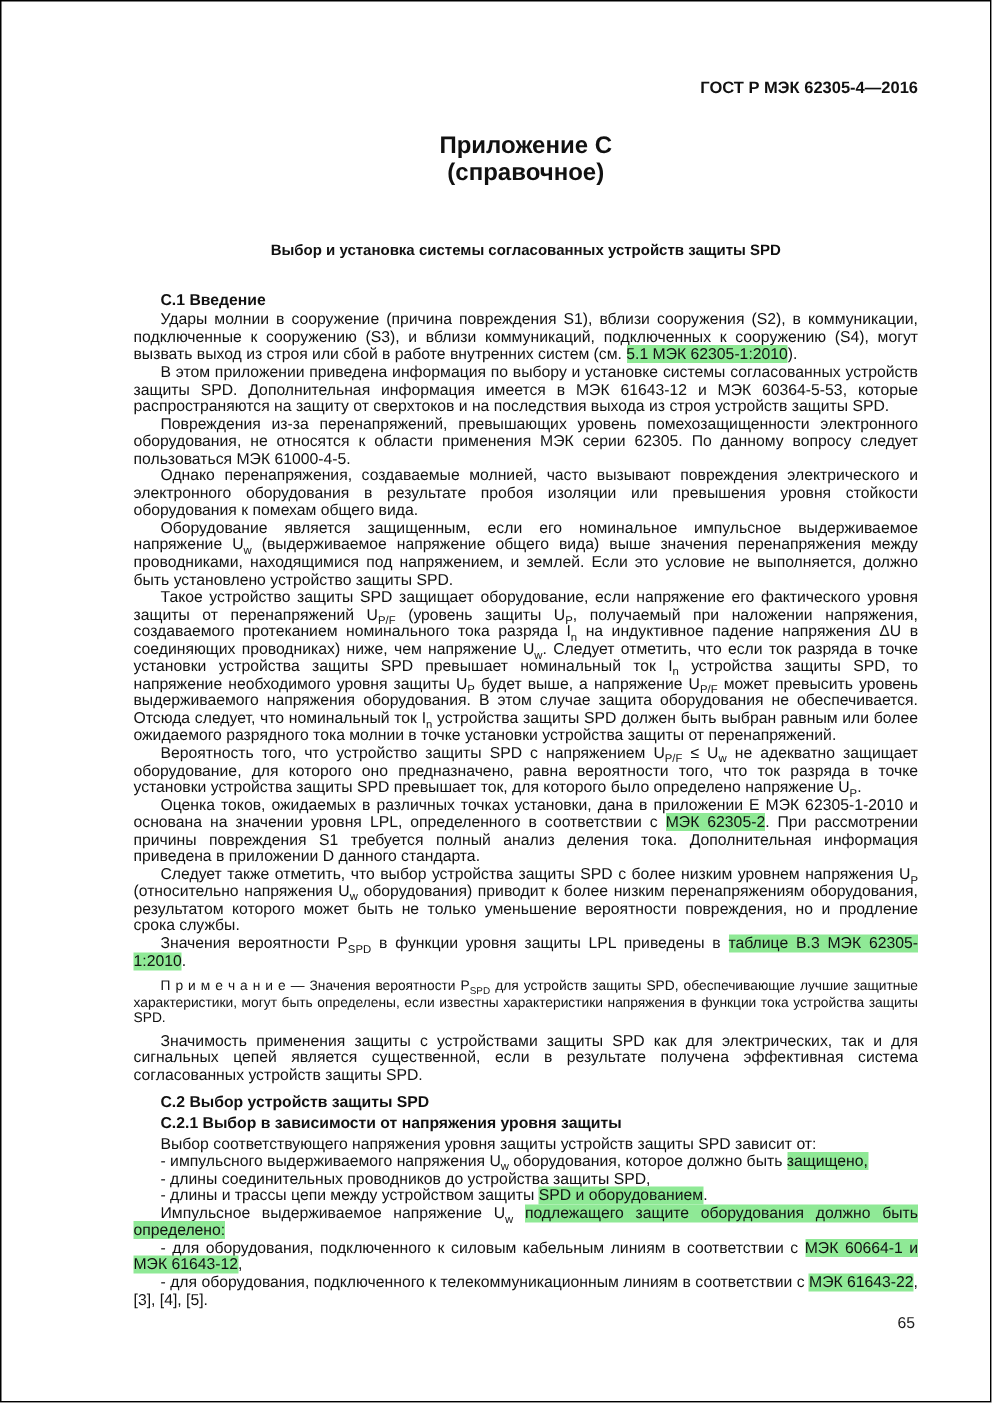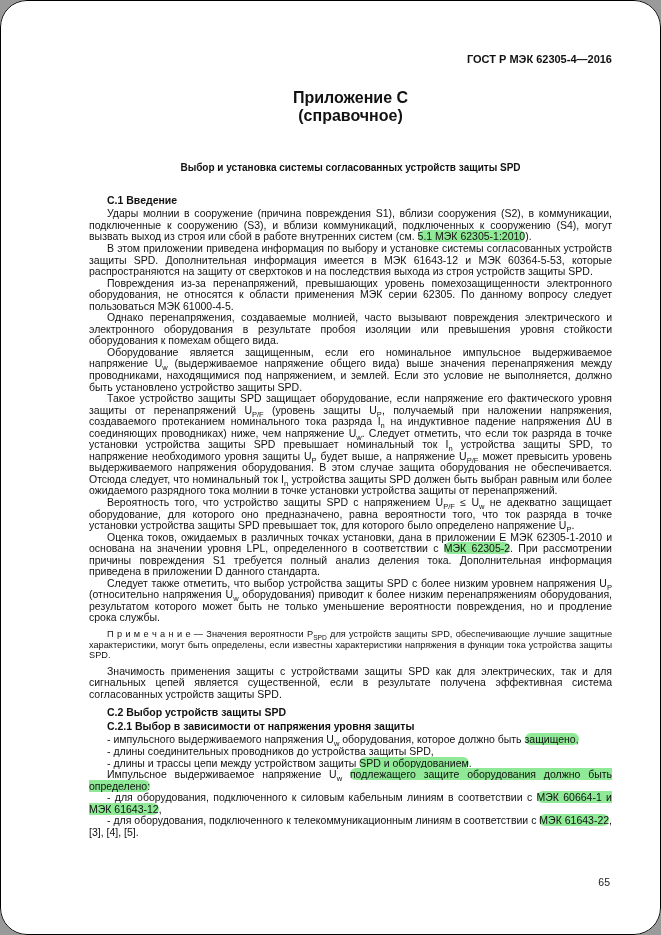--- a/index.html
+++ b/index.html
@@ -1,15 +1,15 @@
 <!DOCTYPE html>
 <html style="--hl: #8fe996;"><head>
 <meta charset="utf-8">
 <style>
-  * { box-sizing: border-box; border-radius: 27px; }
+  * { box-sizing: border-box; }
   html, body { margin: 0; padding: 0; background: #9a9a9a; }
   .page {
     width: 661px; height: 935px;
     background: #ffffff;
     border: 1px solid #000;
     position: relative;
     margin: 0 auto;
     font-family: "Liberation Sans", sans-serif;
     color: #111;
     padding: 52px 48px 0 88px;
@@ -83,24 +83,26 @@
     <p class="heading">С.1 Введение</p>
     <p class="para">Удары молнии в сооружение (причина повреждения S1), вблизи сооружения (S2), в коммуникации, подключенные к сооружению (S3), и вблизи коммуникаций, подключенных к сооружению (S4), могут вызвать выход из строя или сбой в работе внутренних систем (см. <mark>5.1 МЭК 62305-1:2010</mark>).</p>
     <p class="para">В этом приложении приведена информация по выбору и установке системы согласованных устройств защиты SPD. Дополнительная информация имеется в МЭК 61643-12 и МЭК 60364-5-53, которые распространяются на защиту от сверхтоков и на последствия выхода из строя устройств защиты SPD.</p>
     <p class="para">Повреждения из-за перенапряжений, превышающих уровень помехозащищенности электронного оборудования, не относятся к области применения МЭК серии 62305. По данному вопросу следует пользоваться МЭК 61000-4-5.</p>
     <p class="para">Однако перенапряжения, создаваемые молнией, часто вызывают повреждения электрического и электронного оборудования в результате пробоя изоляции или превышения уровня стойкости оборудования к помехам общего вида.</p>
     <p class="para">Оборудование является защищенным, если его номинальное импульсное выдерживаемое напряжение U<sub>w</sub> (выдерживаемое напряжение общего вида) выше значения перенапряжения между проводниками, находящимися под напряжением, и землей. Если это условие не выполняется, должно быть установлено устройство защиты SPD.</p>
     <p class="para">Такое устройство защиты SPD защищает оборудование, если напряжение его фактического уровня защиты от перенапряжений U<sub>P/F</sub> (уровень защиты U<sub>P</sub>, получаемый при наложении напряжения, создаваемого протеканием номинального тока разряда I<sub>n</sub> на индуктивное падение напряжения ΔU в соединяющих проводниках) ниже, чем напряжение U<sub>w</sub>. Следует отметить, что если ток разряда в точке установки устройства защиты SPD превышает номинальный ток I<sub>n</sub> устройства защиты SPD, то напряжение необходимого уровня защиты U<sub>P</sub> будет выше, а напряжение U<sub>P/F</sub> может превысить уровень выдерживаемого напряжения оборудования. В этом случае защита оборудования не обеспечивается. Отсюда следует, что номинальный ток I<sub>n</sub> устройства защиты SPD должен быть выбран равным или более ожидаемого разрядного тока молнии в точке установки устройства защиты от перенапряжений.</p>
     <p class="para">Вероятность того, что устройство защиты SPD с напряжением U<sub>P/F</sub> ≤ U<sub>w</sub> не адекватно защищает оборудование, для которого оно предназначено, равна вероятности того, что ток разряда в точке установки устройства защиты SPD превышает ток, для которого было определено напряжение U<sub>P</sub>.</p>
     <p class="para">Оценка токов, ожидаемых в различных точках установки, дана в приложении Е МЭК 62305-1-2010 и основана на значении уровня LPL, определенного в соответствии с <mark>МЭК 62305-2</mark>. При рассмотрении причины повреждения S1 требуется полный анализ деления тока. Дополнительная информация приведена в приложении D данного стандарта.</p>
     <p class="para">Следует также отметить, что выбор устройства защиты SPD с более низким уровнем напряжения U<sub>P</sub> (относительно напряжения U<sub>w</sub> оборудования) приводит к более низким перенапряжениям оборудования, результатом которого может быть не только уменьшение вероятности повреждения, но и продление срока службы.</p>
+    <p class="para">Значения вероятности P<sub>SPD</sub> в функции уровня защиты LPL приведены в <mark>таблице В.3 МЭК 62305-1:2010</mark>.</p>
     <p class="note">П р и м е ч а н и е — Значения вероятности P<sub>SPD</sub> для устройств защиты SPD, обеспечивающие лучшие защитные характеристики, могут быть определены, если известны характеристики напряжения в функции тока устройства защиты SPD.</p>
     <p class="para">Значимость применения защиты с устройствами защиты SPD как для электрических, так и для сигнальных цепей является существенной, если в результате получена эффективная система согласованных устройств защиты SPD.</p>
     <p class="heading">С.2 Выбор устройств защиты SPD</p>
     <p class="heading">С.2.1 Выбор в зависимости от напряжения уровня защиты</p>
+    <p class="para">Выбор соответствующего напряжения уровня защиты устройств защиты SPD зависит от:</p>
     <p class="para">- импульсного выдерживаемого напряжения U<sub>w</sub> оборудования, которое должно быть <mark>защищено,</mark></p>
     <p class="para">- длины соединительных проводников до устройства защиты SPD,</p>
     <p class="para">- длины и трассы цепи между устройством защиты <mark>SPD и оборудованием</mark>.</p>
     <p class="para">Импульсное выдерживаемое напряжение U<sub>w</sub> <mark>подлежащего защите оборудования должно быть определено:</mark></p>
     <p class="para">- для оборудования, подключенного к силовым кабельным линиям в соответствии с <mark>МЭК 60664-1 и МЭК 61643-12</mark>,</p>
     <p class="para">- для оборудования, подключенного к телекоммуникационным линиям в соответствии с <mark>МЭК 61643-22</mark>, [3], [4], [5].</p>
   </div>
 
   <div class="page-number">65</div>
 

